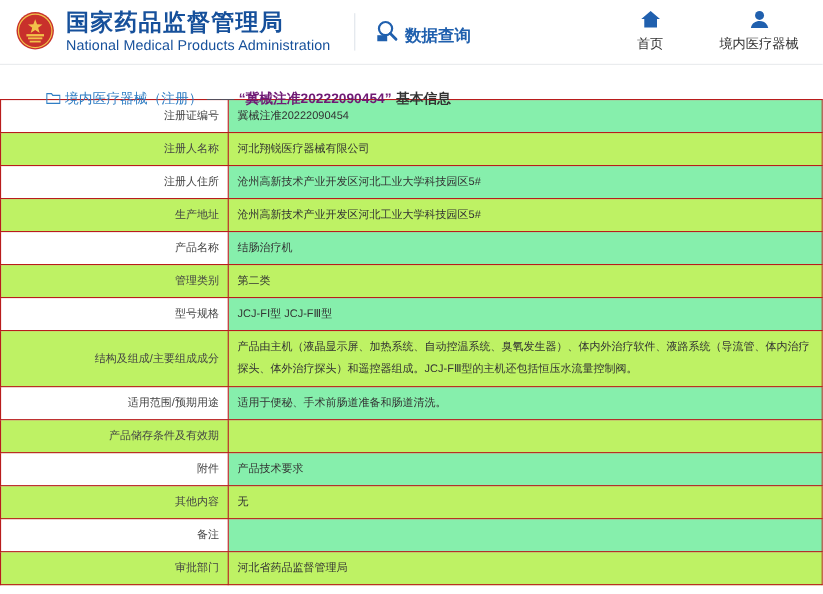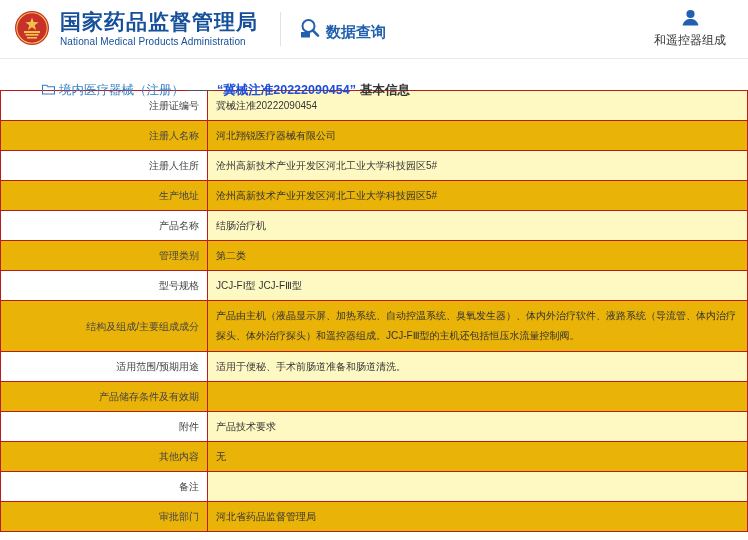--- a/index.html
+++ b/index.html
@@ -37,21 +37,21 @@
   .brand-text { line-height: 1.1; }
   .brand-cn {
     font-size: 21px;
     font-weight: bold;
     color: #16509b;
     letter-spacing: 1px;
     white-space: nowrap;
     font-family: "Liberation Serif", serif;
   }
   .brand-en {
-    font-size: 10px;
+    font-size: 13px;
     color: #16509b;
     letter-spacing: 0.1px;
     margin-top: 2px;
     white-space: nowrap;
   }
   .divider-v {
     width: 1px;
     height: 34px;
     background: #dfe4ea;
     margin: 0 18px 0 22px;
@@ -100,21 +100,21 @@
   .crumb {
     display: flex;
     align-items: baseline;
     gap: 4px;
     font-size: 12.5px;
     white-space: nowrap;
     padding-left: 28px;
   }
   .crumb .c-link { color: #2f7ec4; }
   .crumb .c-sep { color: #4b5563; }
-  .crumb .c-reg { color: #1d4ed8; font-weight: bold; }
+  .crumb .c-reg { color: #701a75; font-weight: bold; }
   .crumb .c-tail { color: #333; font-weight: bold; margin-top: 31px; }
 
   
   .table-wrap { padding: 0 0 0 0; }
   table.detail {
     width: 748px;
     border-collapse: collapse;
     table-layout: fixed;
   }
   table.detail td {
@@ -126,24 +126,24 @@
   }
   td.k {
     width: 207px;
     text-align: right;
     color: #444444;
     background: #ffffff;
     padding-right: 10px;
   }
   td.v {
     color: #333333;
-    background: #fef9c3;
+    background: #86efac;
     word-break: break-all;
   }
-  tr.alt td { background: #eab308; }
+  tr.alt td { background: #bef264; }
   td.v.multi { line-height: 20px; }
 </style>
 </head>
 <body>
 
 <div class="header">
   <div class="brand">
     <span class="emblem">
       <svg width="40" height="40" viewBox="0 0 40 40" aria-hidden="true">
         <circle cx="20" cy="19" r="17" fill="#c8302b"></circle>
@@ -172,25 +172,33 @@
     </span>
     <span class="label">数据查询</span>
   </div>
 
   <div class="spacer"></div>
 
   <div class="navlinks">
     <div class="navitem">
       <span>
         <svg width="19" height="17" viewBox="0 0 19 17" aria-hidden="true">
+          <path d="M9.5 1 L18 8.3 H15.3 V16 H3.7 V8.3 H1 Z" fill="#2060ae"></path>
+        </svg>
+      </span>
+      <span class="txt">首页</span>
+    </div>
+    <div class="navitem">
+      <span>
+        <svg width="19" height="17" viewBox="0 0 19 17" aria-hidden="true">
           <circle cx="9.5" cy="5" r="4.1" fill="#2060ae"></circle>
           <path d="M1.6 16.5 C2.4 11.8 6 10 9.5 10 C13 10 16.6 11.8 17.4 16.5 Z" fill="#2060ae"></path>
         </svg>
       </span>
-      <span class="txt">和遥控器组成</span>
+      <span class="txt">境内医疗器械</span>
     </div>
   </div>
 </div>
 
 <div class="crumb-wrap">
   <div class="crumb">
     <span>
       <svg width="13" height="12" viewBox="0 0 13 12" aria-hidden="true" style="vertical-align:-1px">
         <path d="M0.5 2.2 h4.3 l1.2 1.5 h6.5 v7.3 h-12 z" fill="none" stroke="#2f7ec4" stroke-width="1.1"></path>
       </svg>

